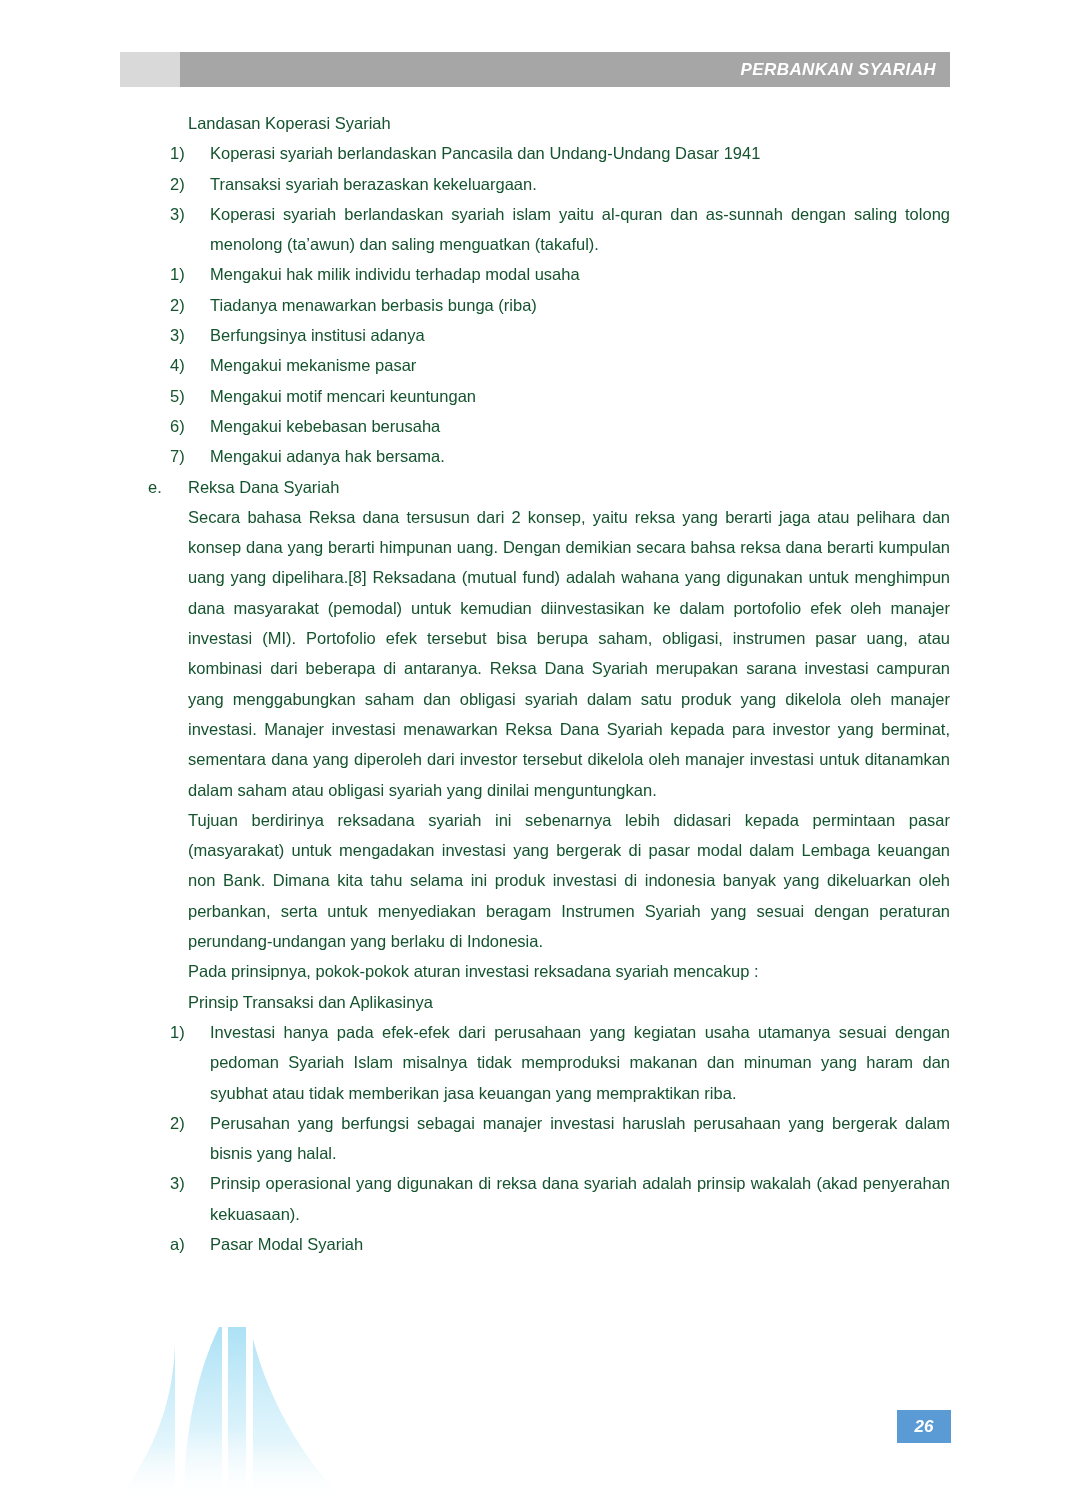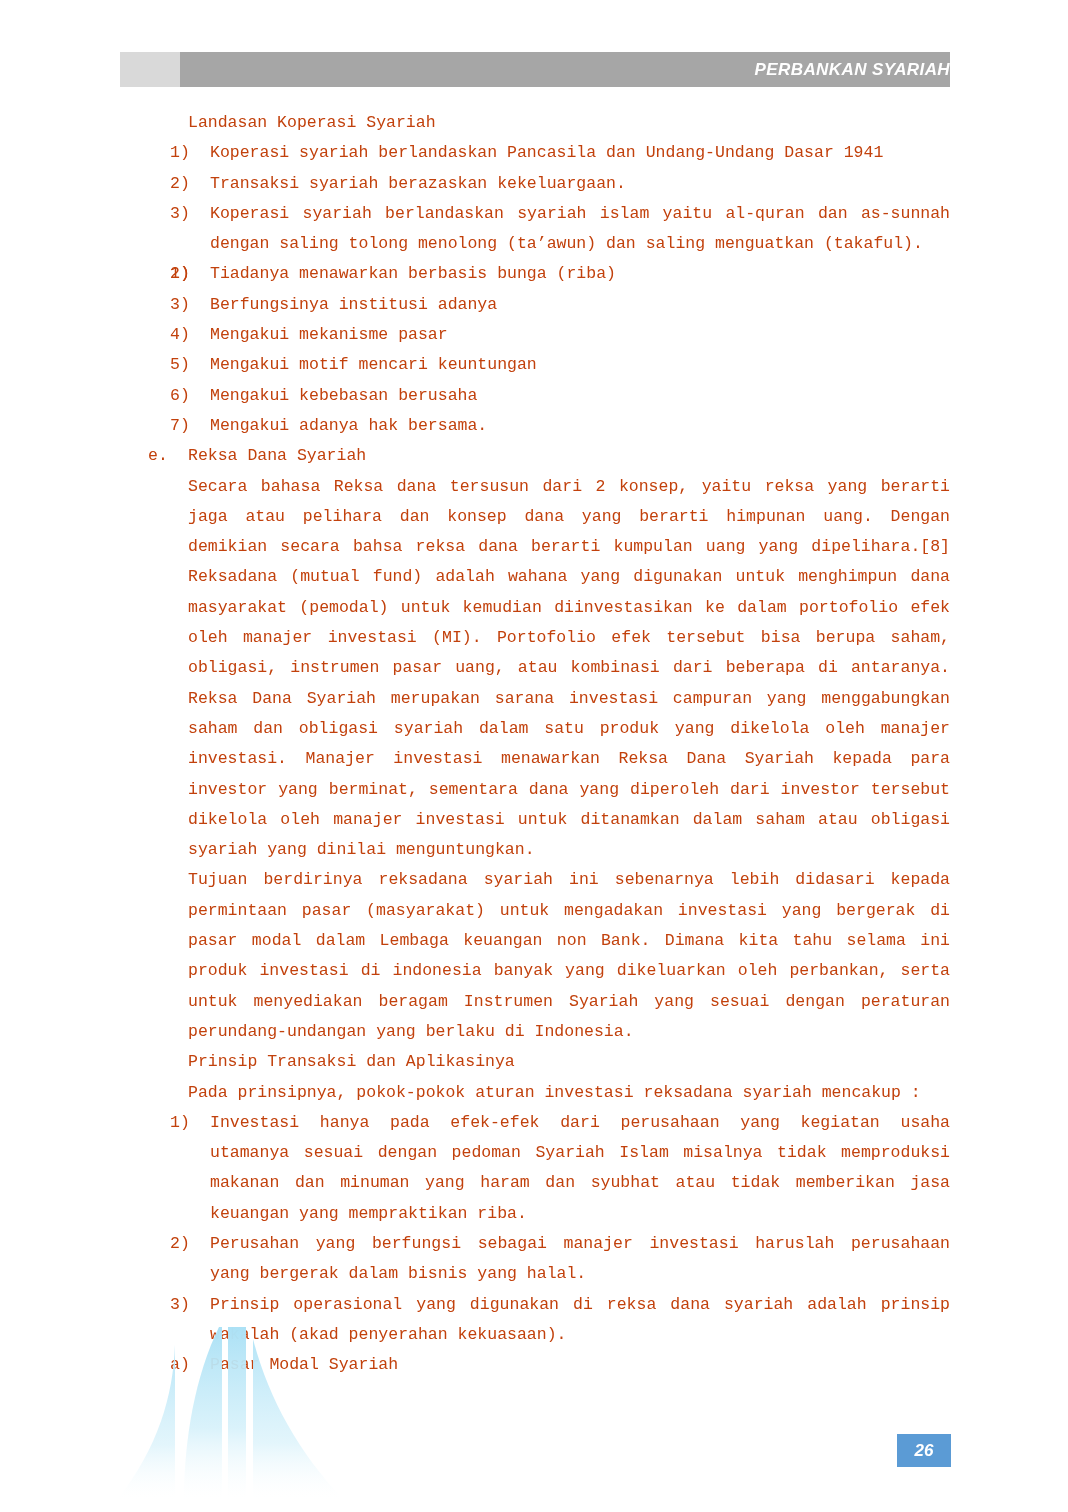--- a/index.html
+++ b/index.html
@@ -45,37 +45,37 @@
     display: flex;
     align-items: center;
     justify-content: flex-end;
   }
   .header-title {
     color: #ffffff;
     font-size: 17px;
     font-weight: bold;
     font-style: italic;
     letter-spacing: 0.4px;
+    padding-right: 14px;
     white-space: nowrap;
     text-align: right;
   }
 
   
   .content {
     position: absolute;
     left: 148px;
     top: 108px;
     width: 802px;
   }
 
   .line {
     font-size: 16.5px;
     line-height: 30.3px;
-    color: #c2410c;
-    font-family: Liberation Mono, monospace;
+    color: #14532d;
   }
 
   
   .subhead {
     padding-left: 40px;
   }
 
   
   .numitem {
     position: relative;
@@ -131,21 +131,20 @@
     width: 54px;
     height: 33px;
     background: #5b9bd5;
     color: #ffffff;
     font-size: 17px;
     font-weight: bold;
     font-style: italic;
     display: flex;
     align-items: center;
     justify-content: center;
-    margin-top: 24px;
   }
 </style>
 </head>
 <body>
 
 <div class="page">
 
   <div class="header">
     <div class="header-block-light"></div>
     <div class="header-bar">
@@ -166,20 +165,21 @@
       <span>Transaksi syariah berazaskan kekeluargaan.</span>
     </div>
     <div class="line numitem">
       <span class="marker">3)</span>
       <span>Koperasi syariah berlandaskan syariah islam yaitu al-quran dan as-sunnah dengan saling tolong menolong (ta’awun) dan saling menguatkan (takaful).</span>
     </div>
 
 
     <div class="line numitem nojust">
       <span class="marker">1)</span>
+      <span>Mengakui hak milik individu terhadap modal usaha</span>
     </div>
     <div class="line numitem nojust">
       <span class="marker">2)</span>
       <span>Tiadanya menawarkan berbasis bunga (riba)</span>
     </div>
     <div class="line numitem nojust">
       <span class="marker">3)</span>
       <span>Berfungsinya institusi adanya</span>
     </div>
     <div class="line numitem nojust">
@@ -202,23 +202,23 @@
     <div class="line letteritem">
       <span class="marker">e.</span>
       <span>Reksa Dana Syariah</span>
     </div>
 
     <div class="line bodypara">Secara bahasa Reksa dana tersusun dari 2 konsep, yaitu reksa yang berarti jaga atau pelihara dan konsep dana yang berarti himpunan uang. Dengan demikian secara bahsa reksa dana berarti kumpulan uang yang dipelihara.[8] Reksadana (mutual fund) adalah wahana yang digunakan untuk menghimpun dana masyarakat (pemodal) untuk kemudian diinvestasikan ke dalam portofolio efek oleh manajer investasi (MI). Portofolio efek tersebut bisa berupa saham, obligasi, instrumen pasar uang, atau kombinasi dari beberapa di antaranya. Reksa Dana Syariah merupakan sarana investasi campuran yang menggabungkan saham dan obligasi syariah dalam satu produk yang dikelola oleh manajer investasi. Manajer investasi menawarkan Reksa Dana Syariah kepada para investor yang berminat, sementara dana yang diperoleh dari investor tersebut dikelola oleh manajer investasi untuk ditanamkan dalam saham atau obligasi syariah yang dinilai menguntungkan.</div>
 
 
     <div class="line bodypara">Tujuan berdirinya reksadana syariah ini sebenarnya lebih didasari kepada permintaan pasar (masyarakat) untuk mengadakan investasi yang bergerak di pasar modal dalam Lembaga keuangan non Bank. Dimana kita tahu selama ini produk investasi di indonesia banyak yang dikeluarkan oleh perbankan, serta untuk menyediakan beragam Instrumen Syariah yang sesuai dengan peraturan perundang-undangan yang berlaku di Indonesia.</div>
 
+    <div class="line subhead">Pada prinsipnya, pokok-pokok aturan investasi reksadana syariah mencakup :</div>
+
     <div class="line subhead">Prinsip Transaksi dan Aplikasinya</div>
-
-    <div class="line subhead">Pada prinsipnya, pokok-pokok aturan investasi reksadana syariah mencakup :</div>
 
     <div class="line numitem">
       <span class="marker">1)</span>
       <span>Investasi hanya pada efek-efek dari perusahaan yang kegiatan usaha utamanya sesuai dengan pedoman Syariah Islam misalnya tidak memproduksi makanan dan minuman yang haram dan syubhat atau tidak memberikan jasa keuangan yang mempraktikan riba.</span>
     </div>
     <div class="line numitem">
       <span class="marker">2)</span>
       <span>Perusahan yang berfungsi sebagai manajer investasi haruslah perusahaan yang bergerak dalam bisnis yang halal.</span>
     </div>
     <div class="line numitem">

